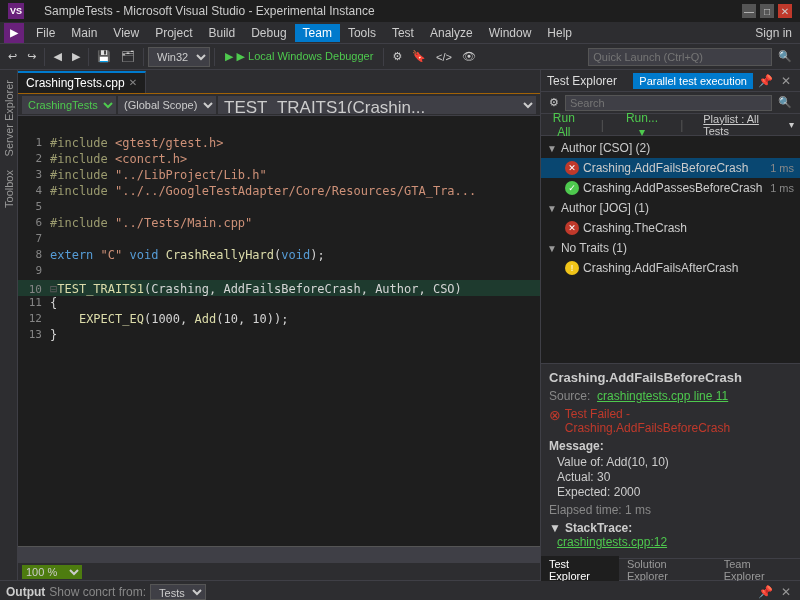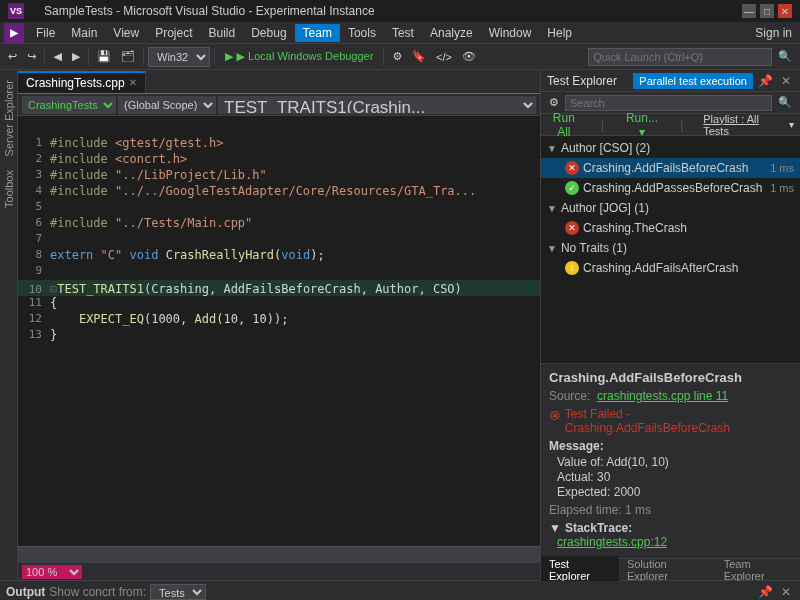--- a/index.html
+++ b/index.html
@@ -40,21 +40,21 @@
     #code-view { flex: 1; background: #1e1e1e; overflow: hidden; padding: 4px 0; font-family: 'Consolas', monospace; font-size: 12px; }
     .code-line { display: flex; height: 16px; padding-left: 2px; }
     .line-num { color: #858585; min-width: 30px; text-align: right; padding-right: 8px; user-select: none; font-size: 11px; }
     .line-content { color: #d4d4d4; white-space: pre; }
     .kw { color: #569cd6; }
     .str { color: #ce9178; }
     .fn { color: #dcdcaa; }
     .pp { color: #9b9b6f; }
     #editor-scroll { height: 16px; background: #3f3f46; border-top: 1px solid #555; }
     #editor-footer { background: #2d2d30; height: 18px; display: flex; align-items: center; padding: 0 4px; border-top: 1px solid #3f3f46; }
-    .zoom-select { background: #be185d; border: none; color: #ccc; font-size: 11px; width: 60px; }
+    .zoom-select { background: #4d7c0f; border: none; color: #ccc; font-size: 11px; width: 60px; }
 
     
     #right-panel { width: 260px; background: #2d2d30; border-left: 1px solid #3f3f46; display: flex; flex-direction: column; }
     #test-explorer-header { background: #2d2d30; border-bottom: 1px solid #3f3f46; padding: 3px 6px; display: flex; align-items: center; justify-content: space-between; height: 22px; }
     #parallel-btn { background: #007acc; border: none; color: #fff; padding: 2px 6px; font-size: 11px; cursor: pointer; }
     #te-toolbar { background: #2d2d30; border-bottom: 1px solid #3f3f46; height: 22px; display: flex; align-items: center; padding: 0 4px; gap: 2px; }
     #te-search { flex: 1; background: #3f3f46; border: 1px solid #555; color: #ccc; padding: 1px 4px; font-size: 11px; height: 16px; }
     #te-actions { background: #2d2d30; border-bottom: 1px solid #3f3f46; height: 22px; display: flex; align-items: center; padding: 0 6px; gap: 20px; font-size: 12px; color: #ccc; }
     #te-actions .action-btn { background: transparent; border: none; color: #4ec94e; cursor: pointer; font-size: 12px; padding: 0 2px; }
     #te-actions .sep { color: #555; }

